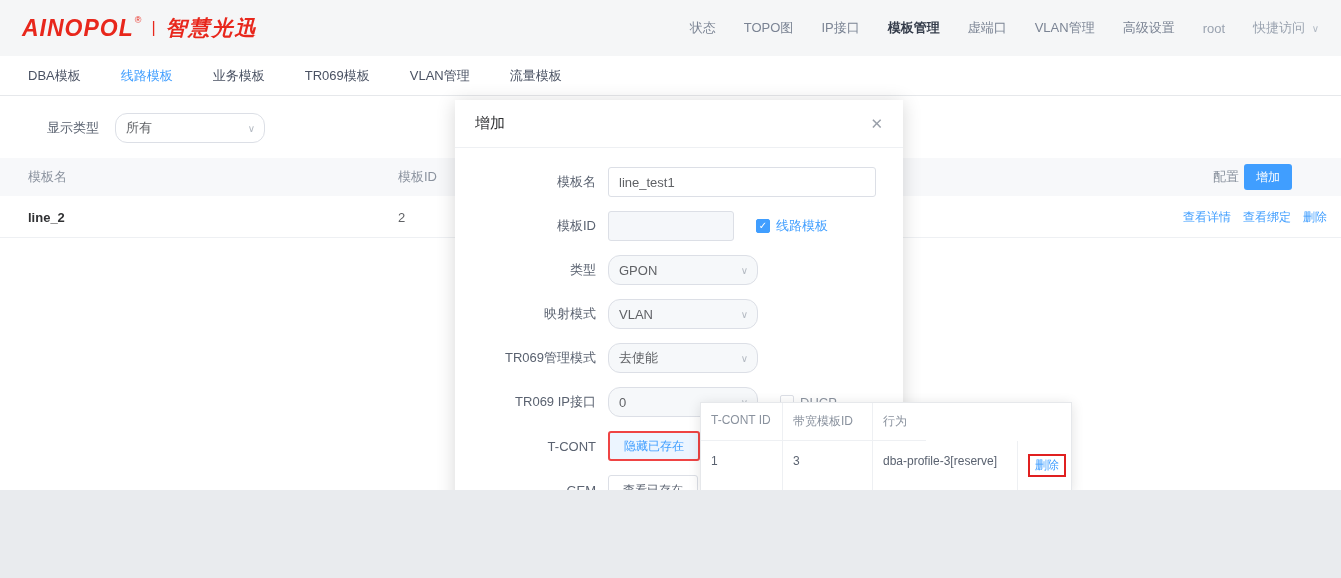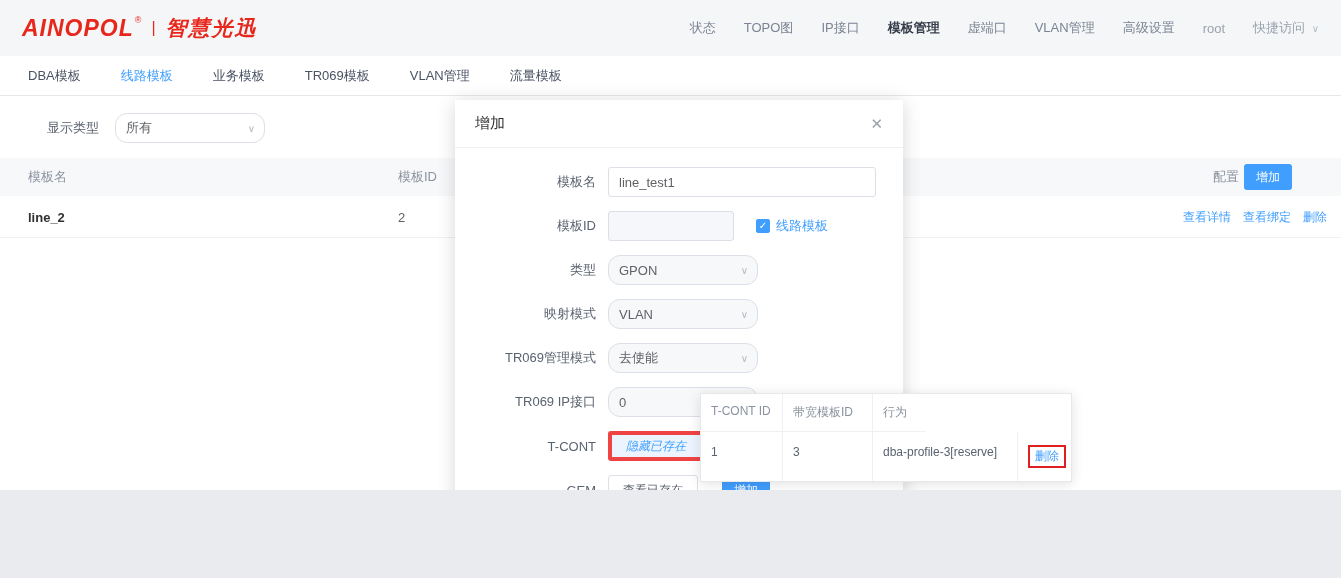--- a/index.html
+++ b/index.html
@@ -72,29 +72,29 @@
   .w-id { width:126px; background:#f5f7fa; }
   .modal .select { width:150px; }
   .checkbox { display:flex; align-items:center; gap:6px; font-size:13px; cursor:pointer; margin-left:22px; }
   .cb-box { width:14px; height:14px; border:1px solid #dcdfe6; border-radius:2px; background:#fff;
             font-size:10px; line-height:12px; text-align:center; color:#fff; flex:none; }
   .cb-box.checked { background:#409eff; border-color:#409eff; }
   .cb-label-blue { color:#409eff; }
   .cb-label-gray { color:#8a929e; }
   .btn { height:30px; border-radius:3px; font-size:12px; display:inline-flex; align-items:center;
          justify-content:center; padding:0 14px; cursor:pointer; white-space:nowrap; }
-  .btn-plain-blue { background:#ecf5ff; border:4px solid #ef4444; color:#409eff;font-style:italic; }
+  .btn-plain-blue { background:#ecf5ff; border:2px solid #ef4444; color:#409eff; }
   .btn-default { background:#fff; border:1px solid #dcdfe6; color:#5a6270; }
   .btn-primary { background:#409eff; border:1px solid #409eff; color:#fff; }
   .gem-add { margin-left:24px; width:48px; }
   .modal-footer { position:absolute; top:430px; right:28px; display:flex; gap:10px; }
   .modal-footer .btn { height:32px; min-width:56px; }
 
   
-  .tcont-popup { position:absolute; left:700px; top:393px; width:372px; background:#fff;
+  .tcont-popup { position:absolute; left:700px; top:402px; width:372px; background:#fff;
                  border:1px solid #e6e8eb; box-shadow:0 2px 12px rgba(0,0,0,0.12); z-index:30; font-size:12px; }
   .tp-row { display:flex; }
   .tp-cell { padding:10px 10px; border-right:1px solid #eef0f3; overflow:hidden; white-space:nowrap; }
   .tp-cell:last-child { border-right:none; }
   .tp-head .tp-cell { color:#8a929e; border-bottom:1px solid #eef0f3; }
   .tp-body .tp-cell { color:#5a6270; padding-top:13px; padding-bottom:13px; }
   .tp-c1 { width:82px; } .tp-c2 { width:90px; } .tp-c3 { width:145px; } .tp-c4 { width:53px; }
   .delete-highlight { display:inline-block; border:2px solid #e02020; padding:1px 5px; }
 </style>
 </head>

